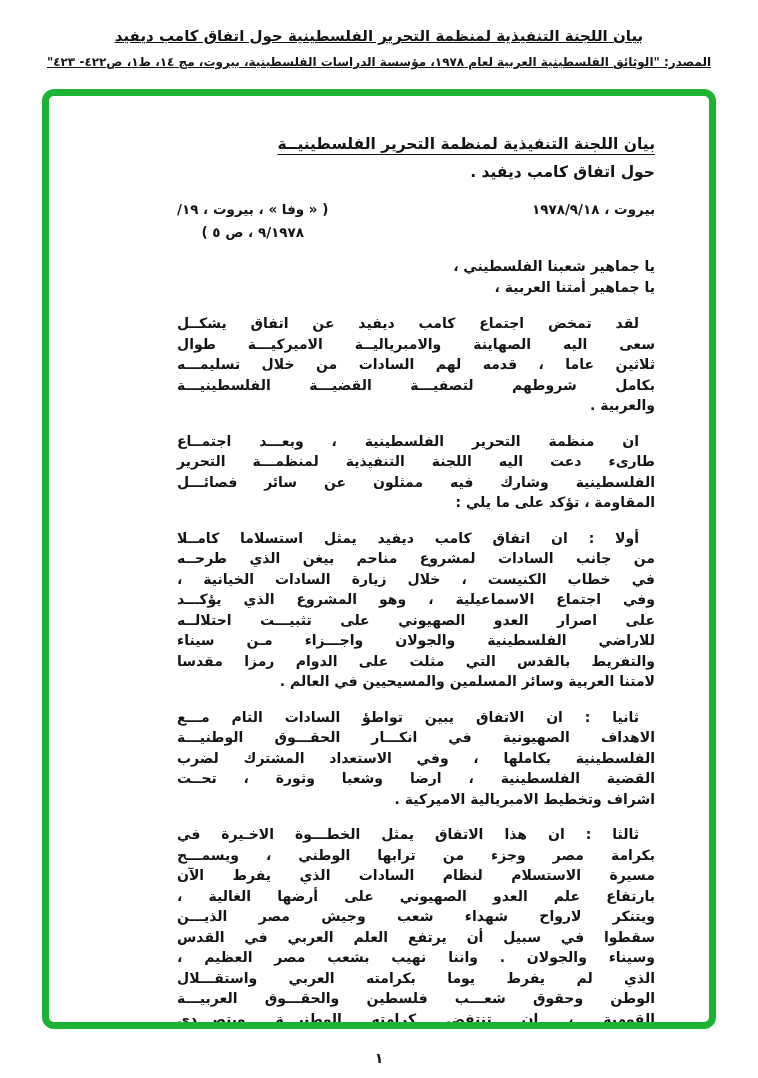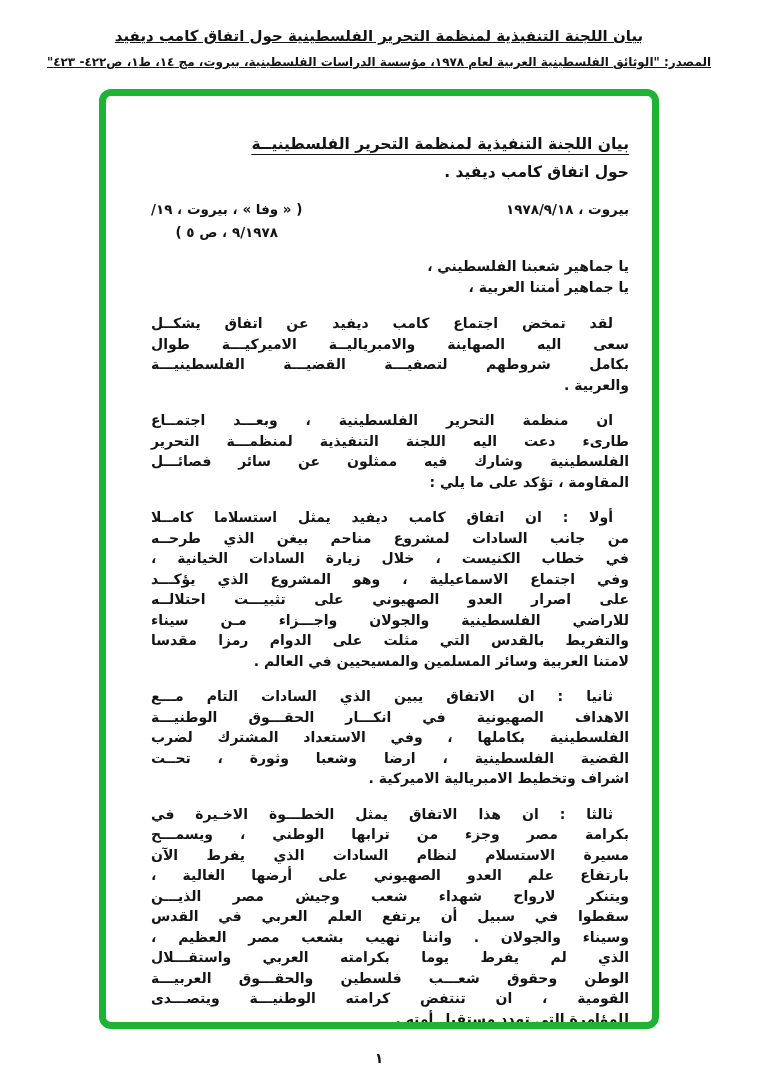--- a/index.html
+++ b/index.html
@@ -7,21 +7,21 @@
     width:758px;height:1078px;position:relative;
     font-family:"DejaVu Sans", sans-serif;
     color:#141414;
     -webkit-font-smoothing:antialiased;
   }
   .hdr{direction:rtl;text-align:center;font-weight:bold;text-decoration:underline;}
   .hdr1{padding-top:27px;font-size:15px;letter-spacing:0;}
   .hdr2{margin-top:10px;font-size:12px;}
   .frame{
     box-sizing:border-box;
-    width:560px;height:940px;
+    width:674px;height:940px;
     margin:20px auto 0 auto;
     border:7px solid #1fb335;
     border-radius:12px;
     overflow:hidden;
     padding-left:45px;
   }
   .content{
     direction:rtl;
     width:478px;
     margin:34px 54px 0 auto; 
@@ -71,20 +71,21 @@
       </div>
 
       <div class="salutation">
         <div class="ln">يا جماهير شعبنا الفلسطيني ،</div>
         <div class="ln">يا جماهير أمتنا العربية ،</div>
       </div>
 
       <div class="para">
         <div class="ln first">لقد تمخض اجتماع كامب ديفيد عن اتفاق يشكــل</div>
         <div class="ln">سعى اليه الصهاينة والامبرياليــة الاميركيـــة طوال</div>
+        <div class="ln">ثلاثين عاما ، قدمه لهم السادات من خلال تسليمـــه</div>
         <div class="ln">بكامل شروطهم لتصفيـــة القضيـــة الفلسطينيـــة</div>
         <div class="ln">والعربية .</div>
       </div>
 
       <div class="para">
         <div class="ln first">ان منظمة التحرير الفلسطينية ، وبعـــد اجتمــاع</div>
         <div class="ln">طارىء دعت اليه اللجنة التنفيذية لمنظمـــة التحرير</div>
         <div class="ln">الفلسطينية وشارك فيه ممثلون عن سائر فصائـــل</div>
         <div class="ln">المقاومة ، تؤكد على ما يلي :</div>
       </div>
@@ -94,21 +95,21 @@
         <div class="ln">من جانب السادات لمشروع مناحم بيغن الذي طرحــه</div>
         <div class="ln">في خطاب الكنيست ، خلال زيارة السادات الخيانية ،</div>
         <div class="ln">وفي اجتماع الاسماعيلية ، وهو المشروع الذي يؤكـــد</div>
         <div class="ln">على اصرار العدو الصهيوني على تثبيـــت احتلالــه</div>
         <div class="ln">للاراضي الفلسطينية والجولان واجـــزاء مـن سيناء</div>
         <div class="ln">والتفريط بالقدس التي مثلت على الدوام رمزا مقدسا</div>
         <div class="ln">لامتنا العربية وسائر المسلمين والمسيحيين في العالم .</div>
       </div>
 
       <div class="para">
-        <div class="ln first">ثانيا : ان الاتفاق يبين الذي السادات التام مـــع</div>
+        <div class="ln first">ثانيا : ان الاتفاق يبين تواطؤ السادات التام مـــع</div>
         <div class="ln">الاهداف الصهيونية في انكـــار الحقـــوق الوطنيـــة</div>
         <div class="ln">الفلسطينية بكاملها ، وفي الاستعداد المشترك لضرب</div>
         <div class="ln">القضية الفلسطينية ، ارضا وشعبا وثورة ، تحــت</div>
         <div class="ln">اشراف وتخطيط الامبريالية الاميركية .</div>
       </div>
 
       <div class="para">
         <div class="ln first">ثالثا : ان هذا الاتفاق يمثل الخطـــوة الاخـيرة في</div>
         <div class="ln">بكرامة مصر وجزء من ترابها الوطني ، ويسمـــح</div>
         <div class="ln">مسيرة الاستسلام لنظام السادات الذي يفرط الآن</div>

